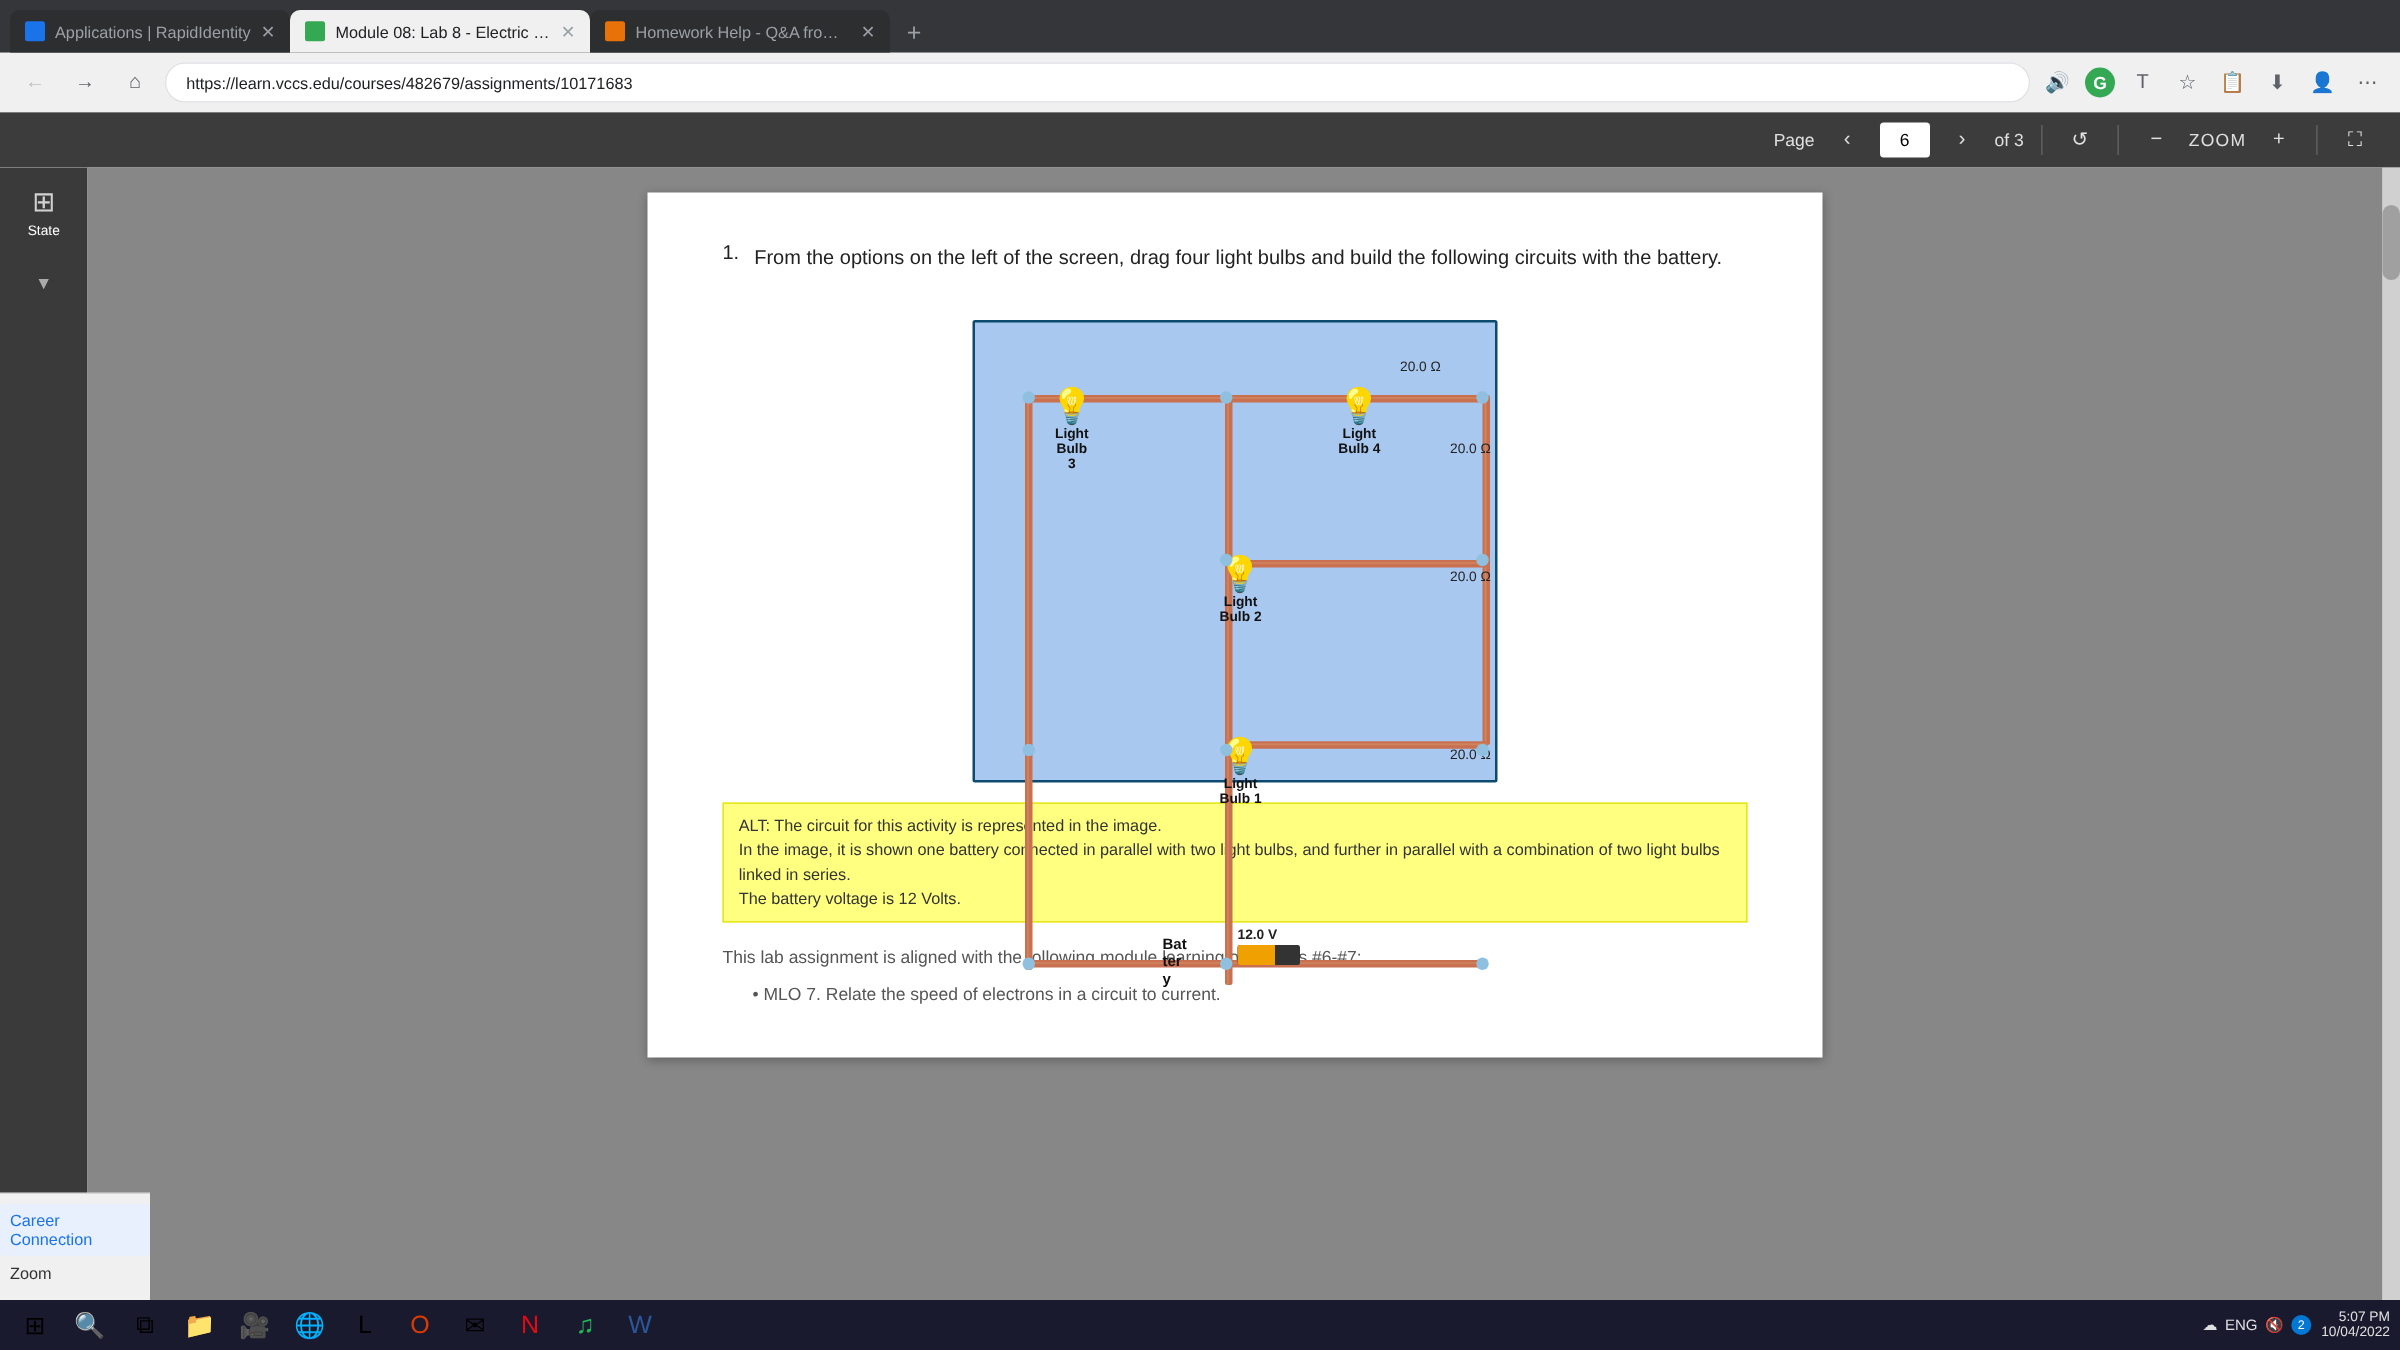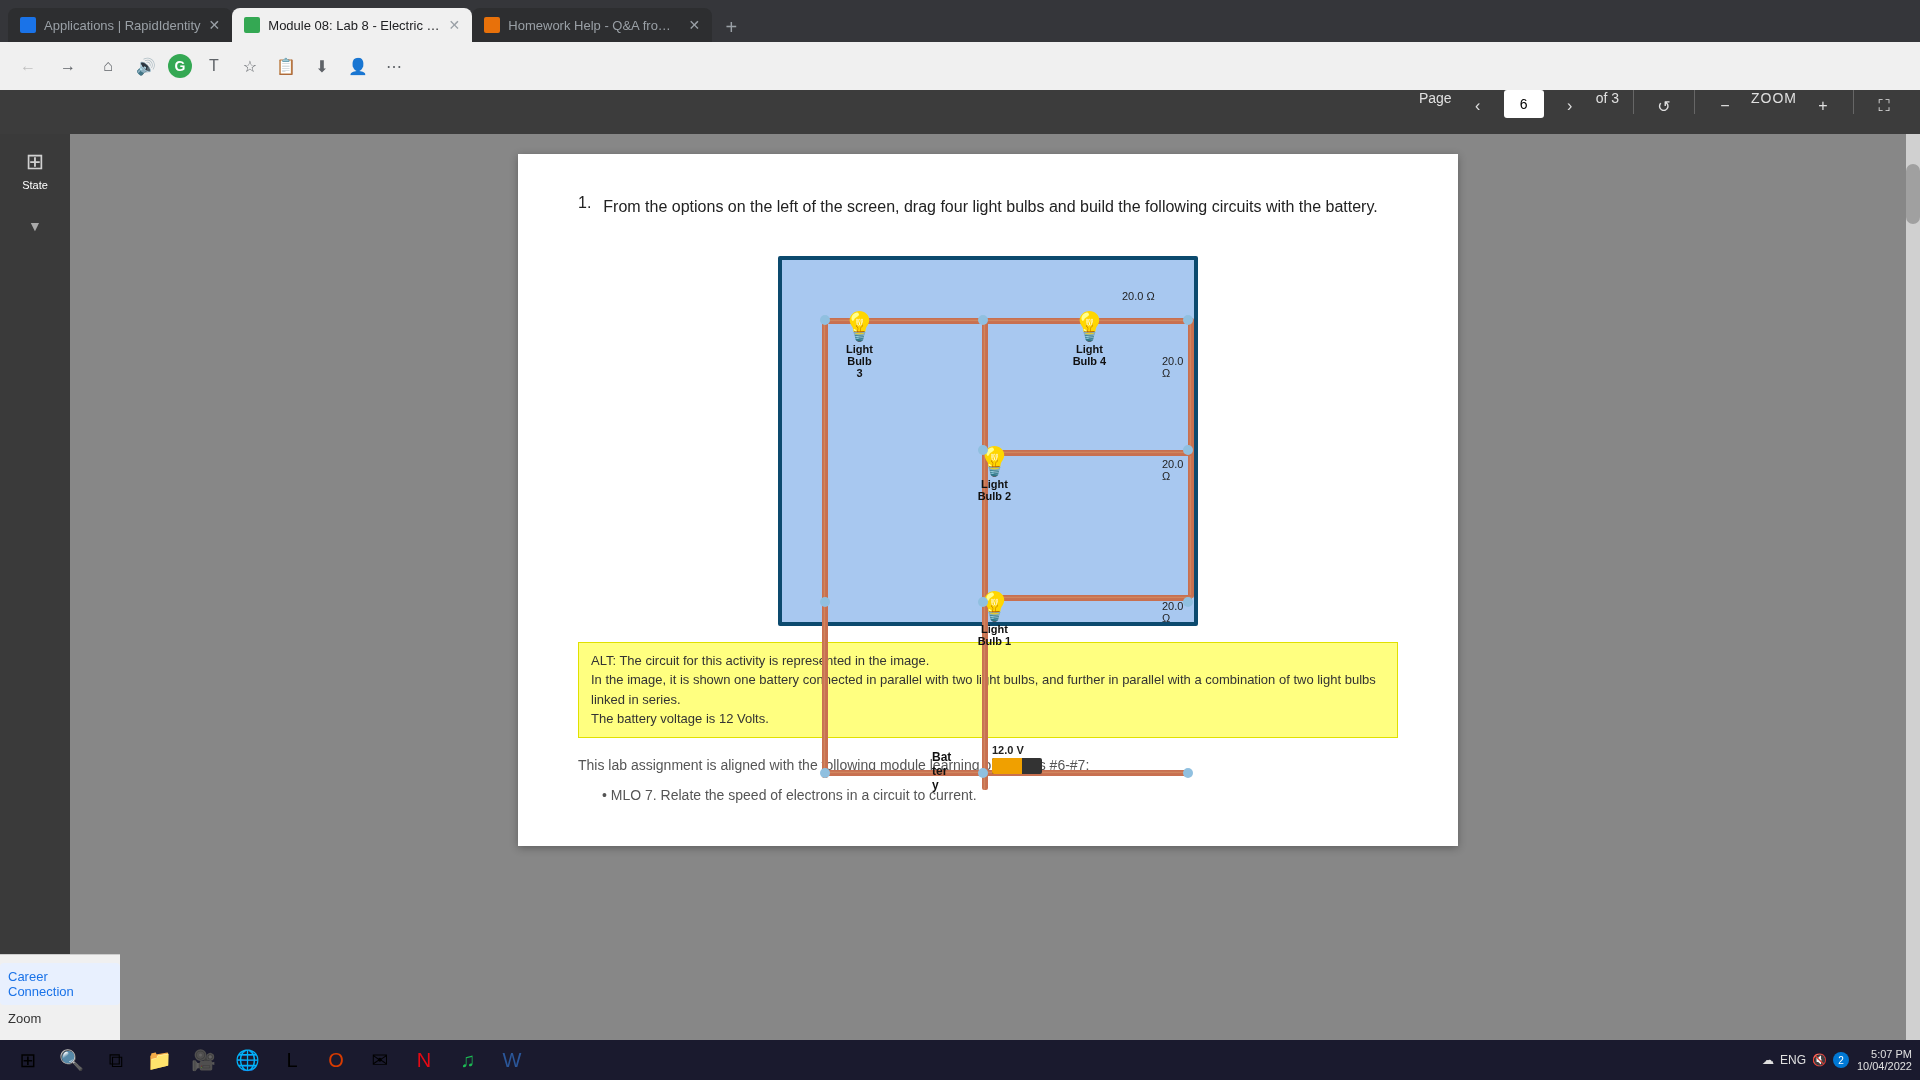--- a/index.html
+++ b/index.html
@@ -20,21 +20,21 @@
     .tab-add { width: 30px; height: 30px; display: flex; align-items: center; justify-content: center; color: #9aa0a6; font-size: 20px; cursor: pointer; margin-left: 4px; }
 
     .address-bar-row { display: flex; align-items: center; background: #f0f0f0; height: 48px; padding: 4px 12px; gap: 8px; }
     .nav-btn { width: 32px; height: 32px; display: flex; align-items: center; justify-content: center; border-radius: 50%; color: #5f6368; font-size: 16px; cursor: pointer; }
     .nav-btn.disabled { color: #c0c0c0; cursor: default; }
     .address-box { flex: 1; height: 32px; background: #fff; border: 1px solid #dfe1e5; border-radius: 20px; display: flex; align-items: center; padding: 0 16px; font-size: 13px; color: #202124; }
     .address-icons { display: flex; gap: 8px; align-items: center; }
     .addr-icon { width: 28px; height: 28px; display: flex; align-items: center; justify-content: center; cursor: pointer; color: #5f6368; border-radius: 50%; }
 
     
-    .pdf-toolbar { display: flex; align-items: flex-start; justify-content: flex-end; background: #3c3c3c; height: 44px; padding: 0 20px; gap: 10px; }
+    .pdf-toolbar { display: flex; align-items: center; justify-content: flex-end; background: #3c3c3c; height: 44px; padding: 0 20px; gap: 10px; }
     .toolbar-btn { width: 32px; height: 32px; display: flex; align-items: center; justify-content: center; color: #e0e0e0; cursor: pointer; border-radius: 4px; font-size: 16px; }
     .page-label { color: #e0e0e0; font-size: 14px; }
     .page-input { width: 40px; height: 28px; text-align: center; background: #fff; border: none; border-radius: 3px; font-size: 14px; }
     .zoom-label { color: #e0e0e0; font-size: 14px; letter-spacing: 1px; }
     .toolbar-divider { width: 1px; height: 24px; background: #666; margin: 0 4px; }
 
     
     .content-area { display: flex; width: 1920px; height: calc(1080px - 42px - 48px - 44px); overflow: hidden; }
     .left-sidebar { width: 70px; background: #3a3a3a; flex-shrink: 0; display: flex; flex-direction: column; align-items: center; padding-top: 12px; gap: 8px; }
     .sidebar-icon { width: 48px; height: 48px; display: flex; flex-direction: column; align-items: center; justify-content: center; color: #d0d0d0; font-size: 10px; gap: 4px; cursor: pointer; }
@@ -43,21 +43,21 @@
     .pdf-area { flex: 1; background: #878787; overflow-y: auto; display: flex; flex-direction: column; align-items: center; padding: 20px 0; }
     .pdf-page { background: #fff; width: 940px; padding: 40px 60px; position: relative; box-shadow: 0 2px 8px rgba(0,0,0,0.3); }
     .scrollbar-right { width: 14px; background: #d0d0d0; flex-shrink: 0; }
     .scrollbar-thumb { width: 14px; height: 60px; background: #a0a0a0; border-radius: 7px; margin-top: 30px; }
 
     
     .instruction-text { font-size: 16px; line-height: 1.6; color: #222; margin-bottom: 20px; }
     .numbered-item { display: flex; gap: 12px; margin-bottom: 16px; }
     .num { font-size: 16px; color: #222; flex-shrink: 0; }
 
-    .circuit-diagram { background: #a8c8f0; width: 420px; height: 370px; position: relative; border: 4px solid #0c4a6e; margin: 0 auto 16px; border-radius: 2px; }
+    .circuit-diagram { background: #a8c8f0; width: 420px; height: 370px; position: relative; border: 2px solid #0c4a6e; margin: 0 auto 16px; border-radius: 2px; }
 
     .alt-text-box { background: #ffff80; border: 1px solid #e0e000; padding: 8px 12px; font-size: 13px; color: #333; line-height: 1.5; margin-bottom: 16px; }
 
     .module-text { font-size: 14px; color: #333; line-height: 1.6; }
     .bullet-item { font-size: 14px; color: #333; margin-left: 24px; line-height: 1.6; }
 
     
     .taskbar { display: flex; align-items: center; background: #1a1a2e; height: 40px; position: fixed; bottom: 0; width: 1920px; padding: 0 8px; gap: 4px; }
     .taskbar-btn { width: 40px; height: 36px; display: flex; align-items: center; justify-content: center; cursor: pointer; border-radius: 4px; }
     .taskbar-icon { font-size: 20px; }
@@ -100,20 +100,23 @@
       <span class="tab-label">Homework Help - Q&amp;A from On...</span>
       <span class="tab-close">✕</span>
     </div>
     <div class="tab-add">+</div>
   </div>
 
   <div class="address-bar-row">
     <div class="nav-btn disabled">←</div>
     <div class="nav-btn">→</div>
     <div class="nav-btn">⌂</div>
+    <div class="address-box">
+      <span>https://learn.vccs.edu/courses/482679/assignments/10171683</span>
+    </div>
     <div class="address-icons">
       <div class="addr-icon">🔊</div>
       <div class="addr-icon" style="background:#34a853;color:white;border-radius:50%;width:24px;height:24px;font-size:14px;font-weight:bold;display:flex;align-items:center;justify-content:center;">G</div>
       <div class="addr-icon">T</div>
       <div class="addr-icon">☆</div>
       <div class="addr-icon">📋</div>
       <div class="addr-icon">⬇</div>
       <div class="addr-icon">👤</div>
       <div class="addr-icon">⋯</div>
     </div>

